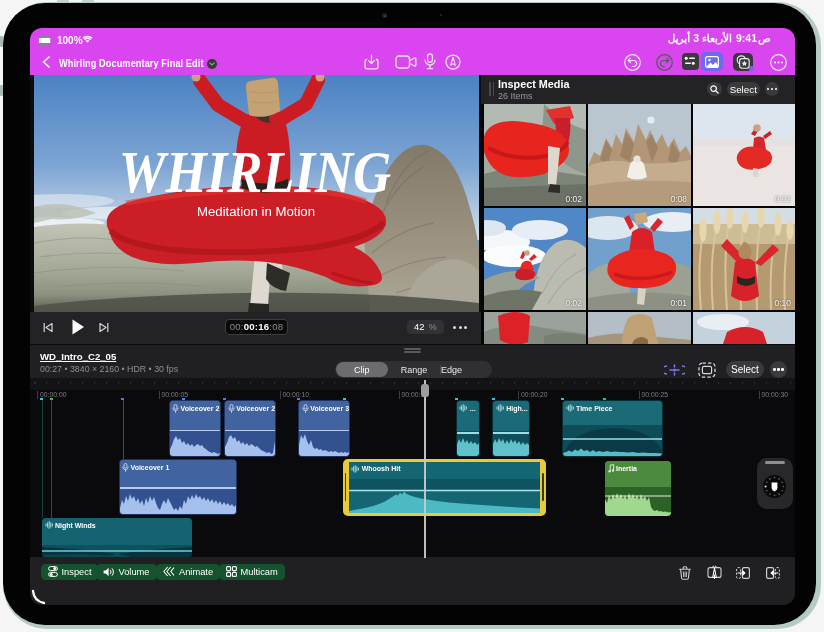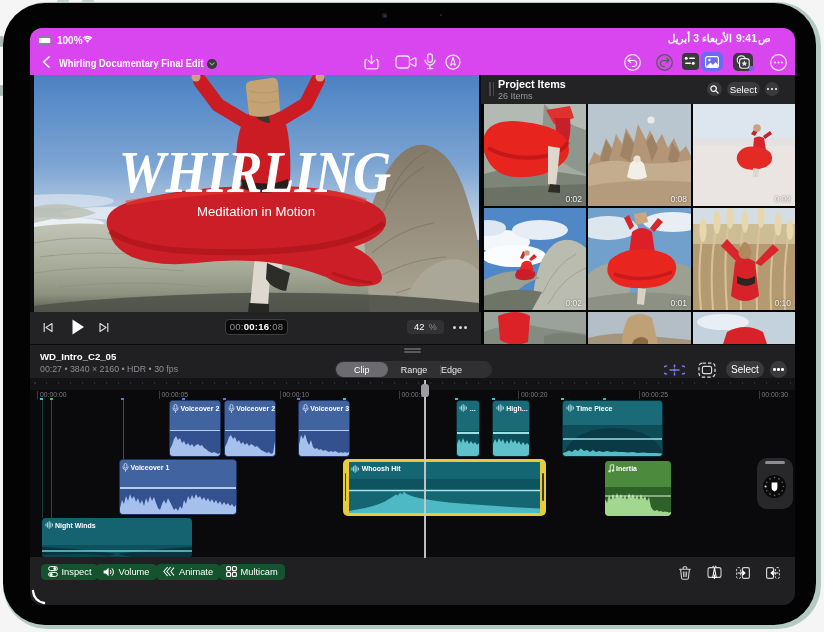--- a/index.html
+++ b/index.html
@@ -216,21 +216,21 @@
     <div class="abs" style="left:423px;top:14px;width:16px;height:4px;display:flex;gap:2.6px;">
       <i style="width:3px;height:3px;border-radius:50%;background:#d8d8d8"></i>
         <i style="width:3px;height:3px;border-radius:50%;background:#d8d8d8"></i>
         <i style="width:3px;height:3px;border-radius:50%;background:#d8d8d8"></i>
     </div>
   </div>
   <div id="media">
     <div id="mediahead">
       <div class="abs" style="left:8px;top:7px;width:1.5px;height:14px;background:#4a4a4c;"></div>
       <div class="abs" style="left:11.5px;top:7px;width:1.5px;height:14px;background:#4a4a4c;"></div>
-      <div class="abs wtxt" style="left:17px;top:2.5px;font-size:10.8px;font-weight:bold;">Project Items</div>
+      <div class="abs wtxt" style="left:17px;top:2.5px;font-size:10.8px;font-weight:bold;">Inspect Media</div>
       <div class="abs" style="left:17px;top:15.5px;font-size:9px;color:#98989d;">26 Items</div>
       <div class="abs circbtn" style="left:226px;top:6.8px;width:14.6px;height:14.6px;">
         <svg width="9" height="9" viewBox="0 0 9 9">
             <circle cx="3.6" cy="3.6" r="2.8" fill="none" stroke="#fff" stroke-width="1.2"></circle>
             <path d="M5.8 5.8 L8 8" stroke="#fff" stroke-width="1.2" stroke-linecap="round"></path>
           </svg>
       </div>
       <div class="abs pill" style="left:245.5px;top:6.8px;width:33.5px;height:14.6px;font-size:9.8px;">Select</div>
       <div class="abs circbtn" style="left:283.5px;top:6.8px;width:14.6px;height:14.6px;gap:1.7px;">
         <i style="width:2.2px;height:2.2px;border-radius:50%;background:#fff"></i>
@@ -349,21 +349,21 @@
         <path d="M46 28 q8 -6 14 0 l0 4 l-16 0 Z" fill="#8a6844"></path>
       </svg></div>
     <div class="cell" id="c33" style="left:212px;top:237px;width:102px;height:32px;">
       <svg width="102" height="32" viewBox="0 0 102 32">
         <rect width="102" height="32" fill="#c4d2de"></rect>
         <ellipse cx="30" cy="10" rx="26" ry="8" fill="#e8eef3"></ellipse>
         <path d="M34 20 Q52 10 70 20 L74 32 L30 32 Z" fill="#d8222a"></path>
       </svg></div>
   </div>
   <div id="tlhead">
-    <div class="abs wtxt" style="left:10px;top:6px;font-size:9.6px;font-weight:bold;">WD_Intro_C2_05</div>
+    <div class="abs wtxt" style="left:10px;top:6px;font-size:9.6px;font-weight:bold;text-decoration:underline;">WD_Intro_C2_05</div>
     <div class="abs" style="left:10px;top:19.5px;font-size:8.8px;color:#8e8e93;">00:27 • 3840 × 2160 • HDR • 30 fps</div>
     <div class="abs" style="left:374px;top:3px;width:17px;height:2px;border-radius:1px;background:#5a5a5e;"></div>
     <div class="abs" style="left:374px;top:6.5px;width:17px;height:2px;border-radius:1px;background:#5a5a5e;"></div>
     <div class="abs" style="left:304.5px;top:16.5px;width:157px;height:17px;background:#303033;border-radius:8.5px;display:flex;align-items:center;">
       <div style="width:52.5px;height:15px;margin-left:1px;background:#6b6b70;border-radius:7.5px;color:#fff;font-size:9px;display:flex;align-items:center;justify-content:center;">Clip</div>
       <div style="width:52px;color:#e8e8e8;font-size:9px;text-align:center;">Range</div>
       <div style="width:50px;color:#e8e8e8;font-size:9px;text-align:left;border-left:1px solid #47474a;">Edge</div>
     </div>
     <svg class="abs" style="left:634px;top:17px" width="21" height="16" viewBox="0 0 21 16">
       <g stroke="#7c79f2" stroke-width="1.5" fill="none" stroke-linecap="round">

